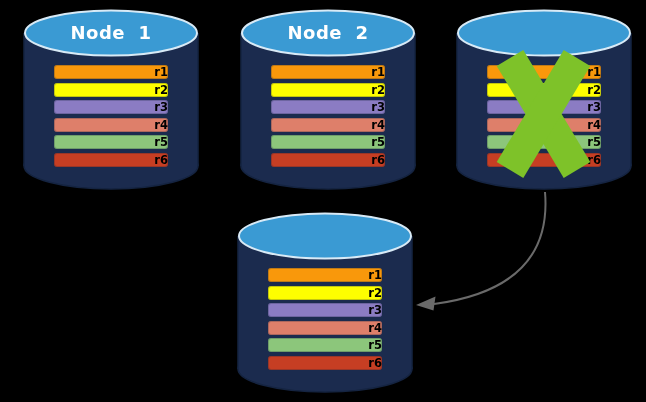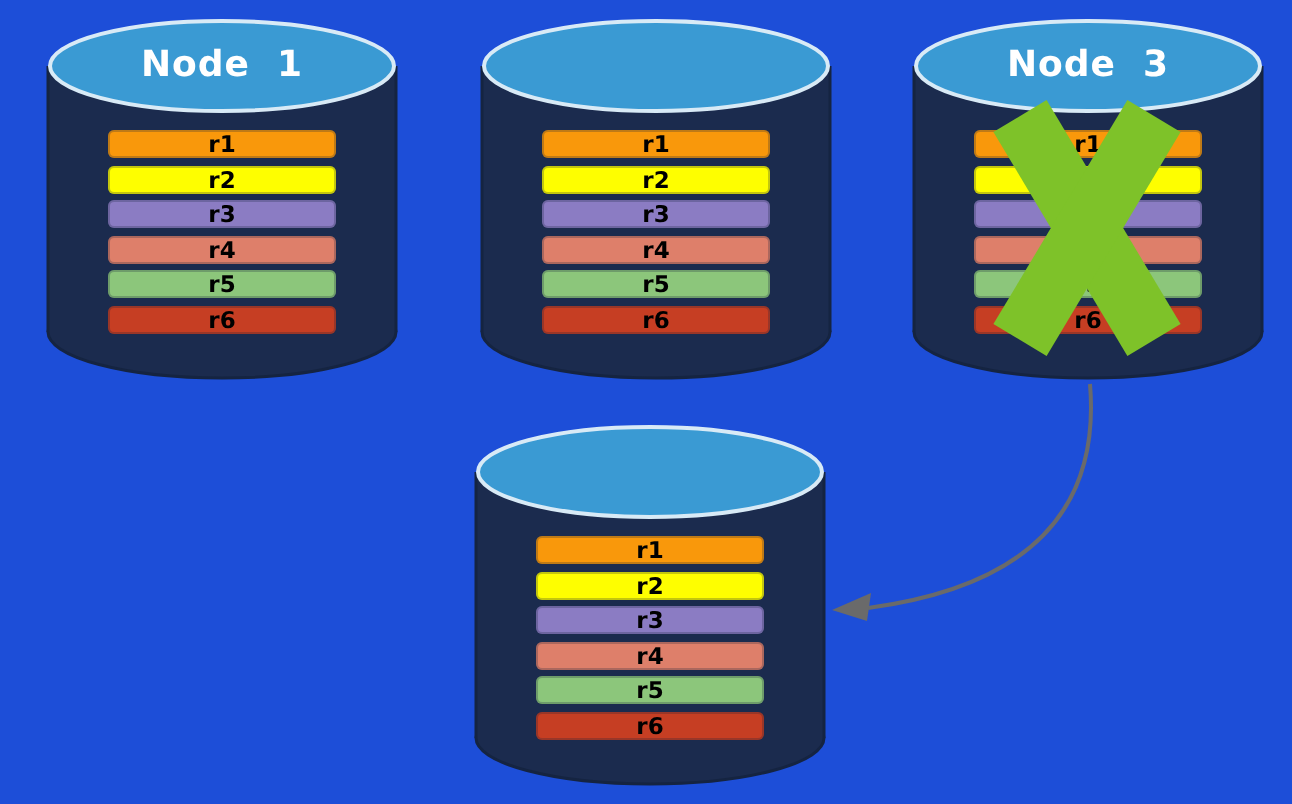--- a/index.html
+++ b/index.html
@@ -1,30 +1,30 @@
 <!DOCTYPE html>
 <html><head>
 <meta charset="utf-8">
 <style>
   html,body{margin:0;padding:0;background:#ffffff;}
   #canvas{
-    position:relative;width:646px;height:402px;background:#1d4ed8;overflow:hidden;
+    position:relative;width:646px;height:402px;background:#000000;overflow:hidden;
     font-family:"DejaVu Sans","Liberation Sans",sans-serif;
   }
   .node{position:absolute;width:176px;height:182px;}
   .cyl{position:absolute;left:0;top:0;}
   .node-title{
     position:absolute;left:0;top:11px;width:176px;height:26px;line-height:26px;
     text-align:center;color:#ffffff;font-size:18px;font-weight:bold;
     white-space:pre;letter-spacing:0.5px;
   }
   .rows{position:absolute;left:31px;top:56px;width:114px;}
   .row{
     height:14px;line-height:14px;margin-bottom:3.5px;border-radius:3px;
-    text-align:center;font-size:11.5px;font-weight:bold;color:#000000;
+    text-align:right;font-size:11.5px;font-weight:bold;color:#000000;
     box-shadow:0 0 0 1px rgba(20,30,55,0.25) inset;
   }
   .overlay{position:absolute;pointer-events:none;}
 </style>
 </head>
 <body>
 
 <div id="canvas">
 
   <div class="node" style="left:23px;top:9px">
@@ -45,38 +45,38 @@
     </div>
   </div>
 
   <div class="node" style="left:240px;top:9px">
     <svg class="cyl" width="176" height="182" viewBox="0 0 176 182">
       <ellipse cx="88" cy="157" rx="87" ry="23" stroke="#152441" stroke-width="1.5" fill="#1B2B4E"></ellipse>
       <rect x="1" y="24" width="174" height="133" fill="#1B2B4E"></rect>
       <path d="M1,24 V157 M175,24 V157" fill="none" stroke="#152441" stroke-width="1.5"></path>
       <ellipse cx="88" cy="24" rx="86" ry="22.5" stroke="#D8EAF6" stroke-width="2" fill="#3A9AD3"></ellipse>
     </svg>
+    <div class="node-title">Node  2</div>
     <div class="rows">
       <div class="row" style="background: rgb(249, 152, 11);">r1</div>
       <div class="row" style="background: rgb(254, 254, 0);">r2</div>
       <div class="row" style="background: rgb(139, 124, 195);">r3</div>
       <div class="row" style="background: rgb(222, 127, 106);">r4</div>
       <div class="row" style="background: rgb(140, 198, 123);">r5</div>
       <div class="row" style="background: rgb(198, 62, 35);">r6</div>
     </div>
   </div>
 
   <div class="node" style="left:456px;top:9px">
     <svg class="cyl" width="176" height="182" viewBox="0 0 176 182">
       <ellipse cx="88" cy="157" rx="87" ry="23" stroke="#152441" stroke-width="1.5" fill="#1B2B4E"></ellipse>
       <rect x="1" y="24" width="174" height="133" fill="#1B2B4E"></rect>
       <path d="M1,24 V157 M175,24 V157" fill="none" stroke="#152441" stroke-width="1.5"></path>
       <ellipse cx="88" cy="24" rx="86" ry="22.5" stroke="#D8EAF6" stroke-width="2" fill="#3A9AD3"></ellipse>
     </svg>
-    <div class="node-title">Node  3</div>
     <div class="rows">
       <div class="row" style="background: rgb(249, 152, 11);">r1</div>
       <div class="row" style="background: rgb(254, 254, 0);">r2</div>
       <div class="row" style="background: rgb(139, 124, 195);">r3</div>
       <div class="row" style="background: rgb(222, 127, 106);">r4</div>
       <div class="row" style="background: rgb(140, 198, 123);">r5</div>
       <div class="row" style="background: rgb(198, 62, 35);">r6</div>
     </div>
   </div>
 

